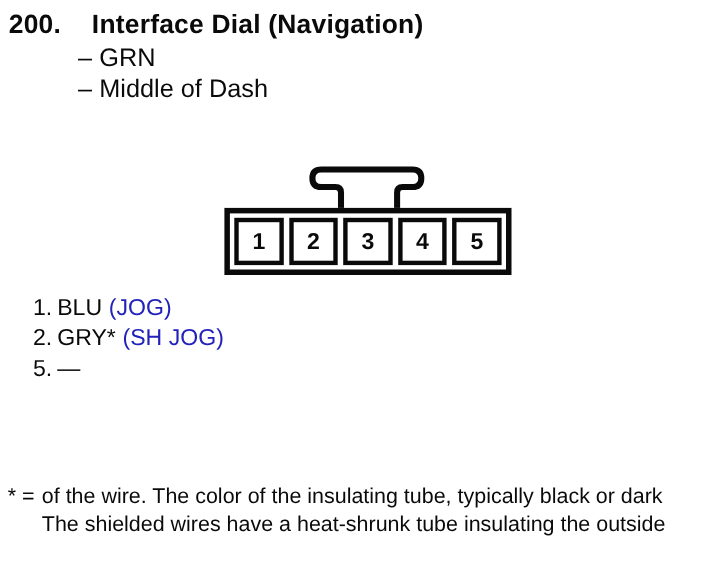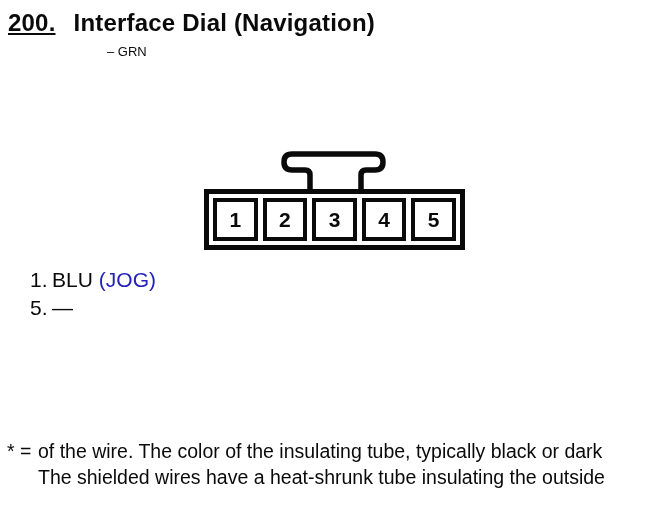--- a/index.html
+++ b/index.html
@@ -22,33 +22,31 @@
     position: absolute;
     left: 8px;
     top: 9px;
     font-size: 24px;
     font-weight: bold;
     letter-spacing: 0.2px;
     white-space: nowrap;
   }
   .heading .item-number {
     display: inline-block;
-    margin-right: 18px;
-    text-decoration: underline;
+    margin-right: 28px;
   }
 
   
   .details {
     position: absolute;
     left: 71px;
     top: 38px;
-    font-size: 13px;
+    font-size: 23px;
     line-height: 28px;
     white-space: nowrap;
-    margin-left: 36px;
   }
 
   
   .latch-tab {
     position: absolute;
     left: 279px;
     top: 149px;
     width: 110px;
     height: 42px;
   }
@@ -121,39 +119,43 @@
 <body>
 
 <div class="page">
 
   <div class="heading">
     <span class="item-number">200.</span><span>Interface Dial (Navigation)</span>
   </div>
 
   <div class="details">
     <div class="detail-line">– GRN</div>
+    <div class="detail-line">– Middle of Dash</div>
   </div>
 
   <svg class="latch-tab" viewBox="0 0 110 42">
     <path d="M 31 42 L 31 26 Q 31 21 26 21 L 13 21 Q 5 21 5 13 Q 5 5 13 5 L 96 5 Q 104 5 104 13 Q 104 21 96 21 L 87 21 Q 82 21 82 26 L 82 42" fill="none" stroke="#0a0a0a" stroke-width="5.5" stroke-linecap="butt"></path>
   </svg>
 
   <div class="connector-box">
     <div class="connector-cell">1</div>
     <div class="connector-cell">2</div>
     <div class="connector-cell">3</div>
     <div class="connector-cell">4</div>
     <div class="connector-cell">5</div>
   </div>
 
   <div class="pin-list">
     <div class="pin-row">
       <span class="pin-num">1.</span><span class="wire">BLU</span><span class="signal blue-text">(JOG)</span>
     </div>
     <div class="pin-row">
+      <span class="pin-num">2.</span><span class="wire">GRY*</span><span class="signal blue-text">(SH JOG)</span>
+    </div>
+    <div class="pin-row">
       <span class="pin-num">5.</span><span class="wire">—</span><span class="signal blue-text"></span>
     </div>
   </div>
 
   <div class="footnote">
     <span class="footnote-marker">* =</span>
     <div class="footnote-line">of the wire. The color of the insulating tube, typically black or dark</div>
     <div class="footnote-line">The shielded wires have a heat-shrunk tube insulating the outside</div>
   </div>
 

